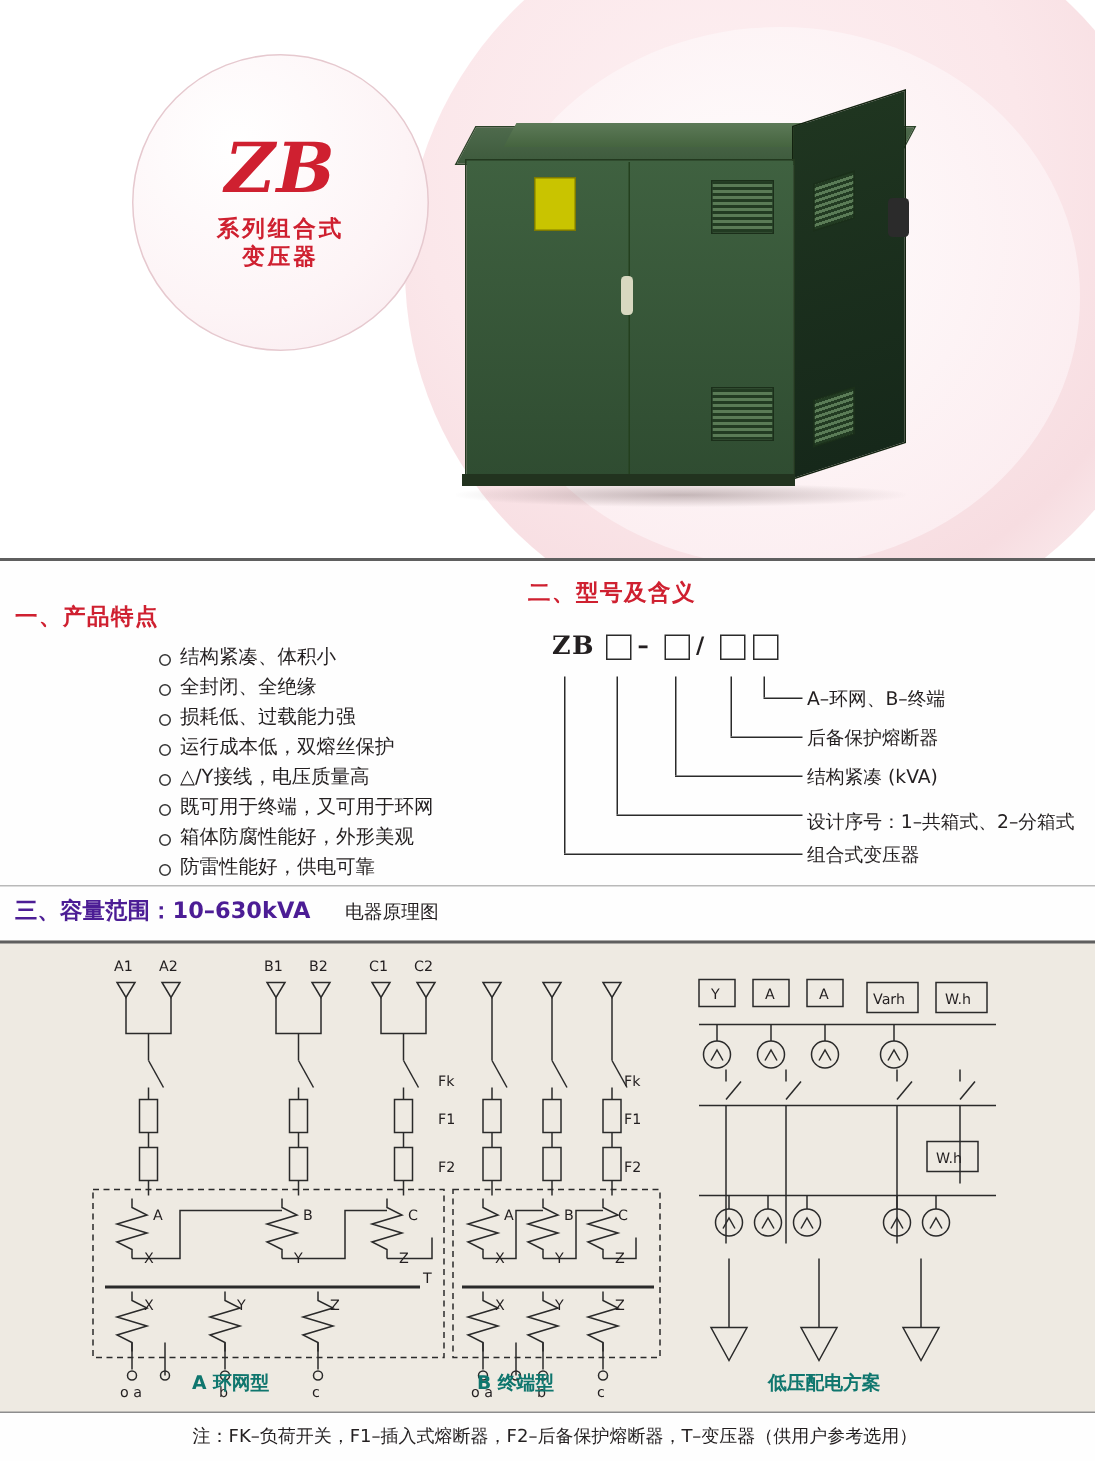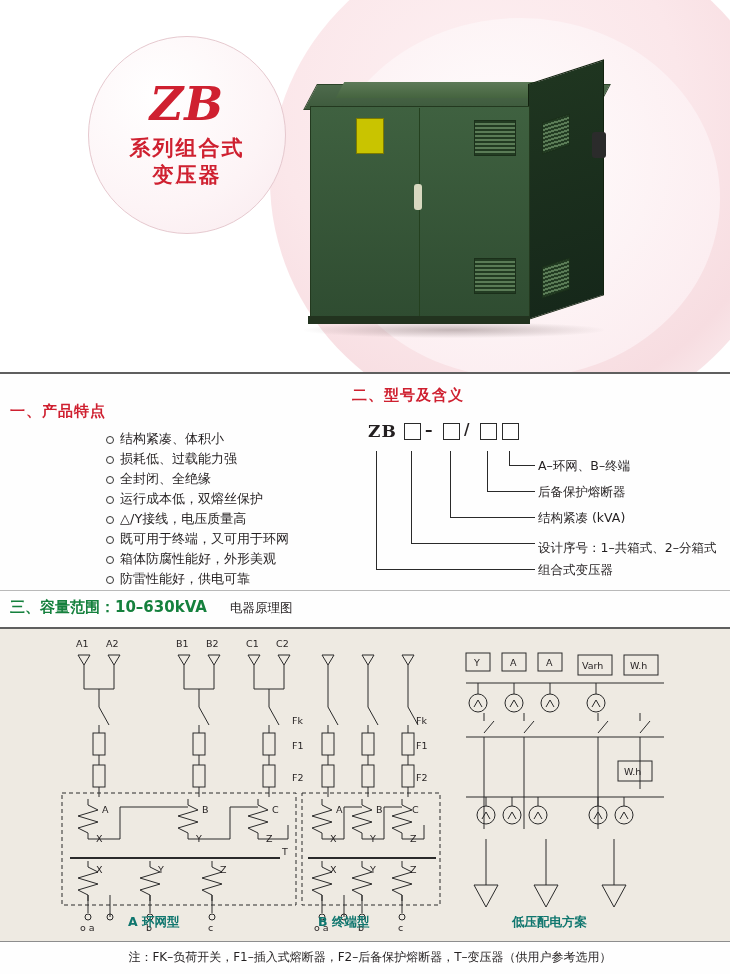--- a/index.html
+++ b/index.html
@@ -66,21 +66,21 @@
     font-family: "DejaVu Serif", "Liberation Serif", serif;
     font-weight: bold;
     font-style: italic;
     font-size: 46px;
     color: #cf2030;
     letter-spacing: 1px;
     line-height: 1;
     margin-bottom: 8px;
   }
   .logo-cn1, .logo-cn2 {
-    font-size: 21px;
+    font-size: 15px;
     color: #cf2030;
     font-weight: bold;
     line-height: 1.3;
     letter-spacing: 2px;
   }
   .hero-photo {
     position: absolute;
     left: 292px;
     top: 76px;
     width: 370px;
@@ -291,21 +291,21 @@
     background: #2a2a2a;
   }
 
   
   .capbar {
     position: relative;
     height: 30px;
     padding-top: 6px;
     padding-left: 10px;
   }
-  .cap-red { color: #15803d; font-weight: bold; font-size: 15px; }
+  .cap-red { color: #4c1d95; font-weight: bold; font-size: 15px; }
   .cap-sub { font-size: 12.5px; color: #231f20; margin-left: 18px; }
 
   
   .diagram {
     position: relative;
     height: 312px;
     background: #eeeae2;
     border-top: 2px solid #5f5f5f;
     border-bottom: 1px solid #8d8d8d;
     overflow: hidden;
@@ -361,22 +361,22 @@
   </div>
 
   <div class="rule rule-thick"></div>
 
   <div class="midband">
 
     <div class="col-left">
       <div class="sec-head">一、产品特点</div>
       <ul class="feat-list">
         <li>结构紧凑、体积小</li>
+        <li>全封闭、全绝缘</li>
         <li>损耗低、过载能力强</li>
-        <li>全封闭、全绝缘</li>
         <li>运行成本低，双熔丝保护</li>
         <li>△/Y接线，电压质量高</li>
         <li>既可用于终端，又可用于环网</li>
         <li>箱体防腐性能好，外形美观</li>
         <li>防雷性能好，供电可靠</li>
       </ul>
     </div>
 
     <div class="col-right">
       <div class="sec-head">二、型号及含义</div>

